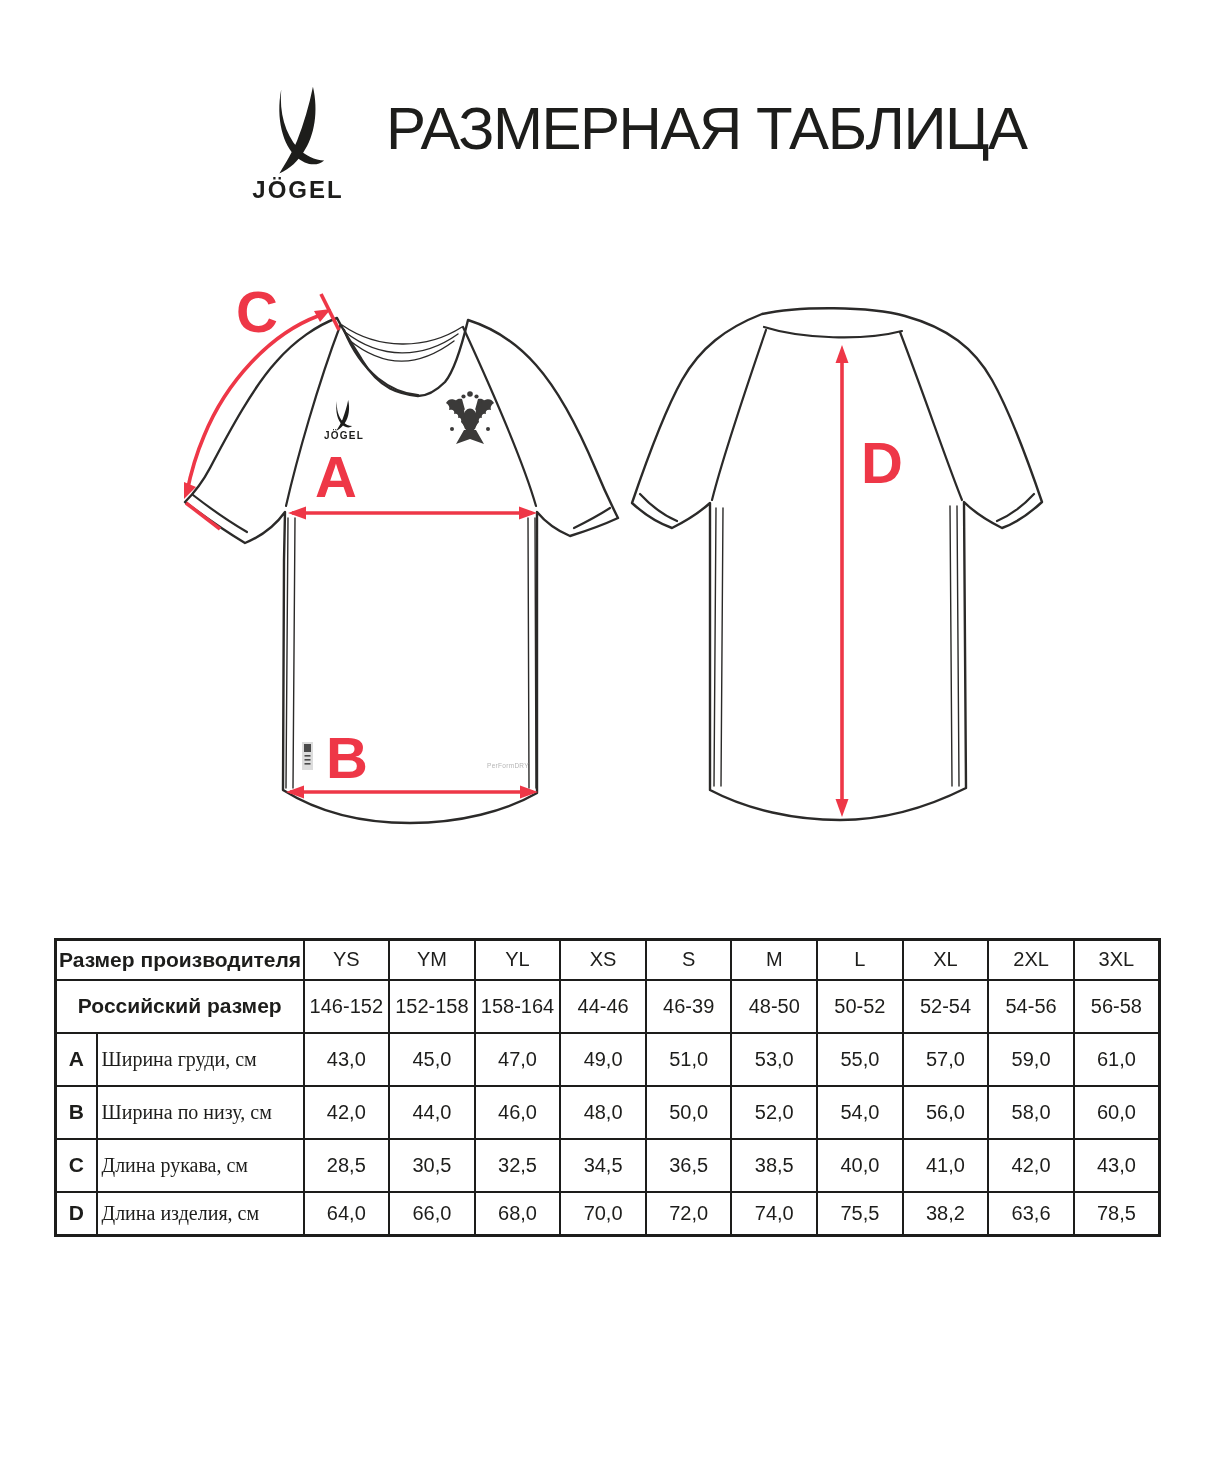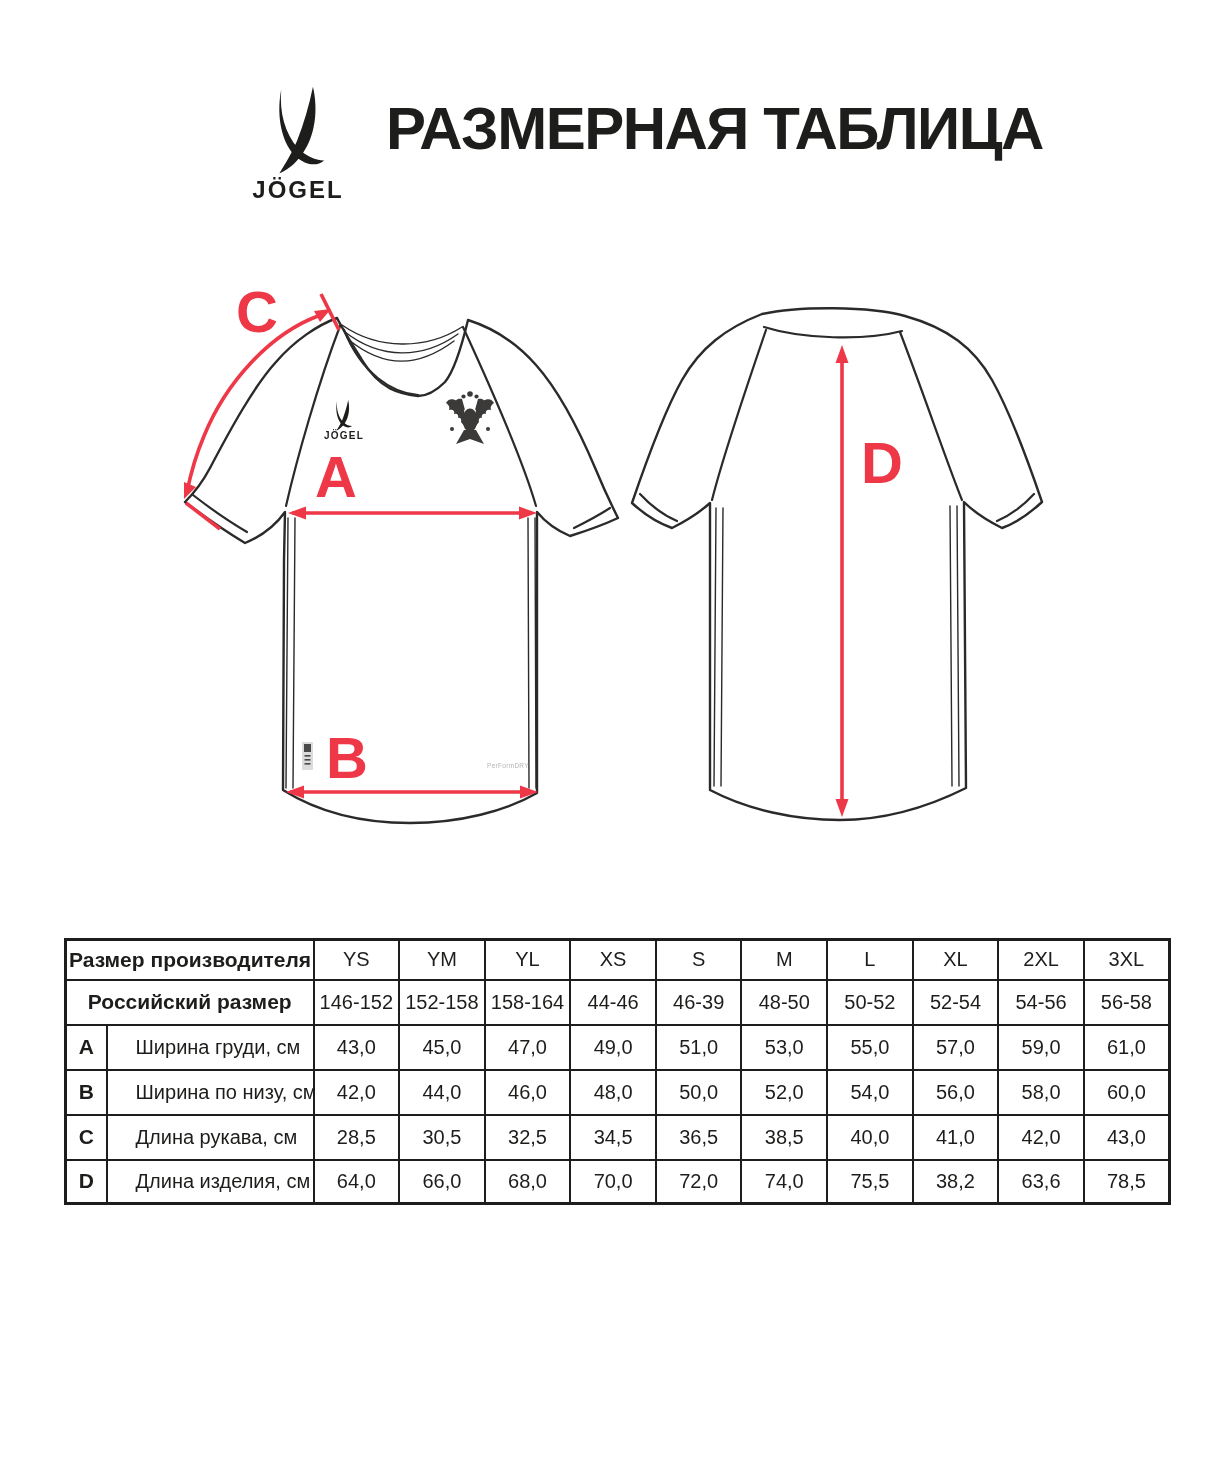--- a/index.html
+++ b/index.html
@@ -5,41 +5,41 @@
   html,body{margin:0;padding:0;background:#ffffff;}
   body{
     width:1230px;height:1479px;position:relative;overflow:hidden;
     font-family:"Liberation Sans",sans-serif;color:#1d1d1b;
   }
   .abs{position:absolute;}
   
   #brand-logo{left:270px;top:86px;width:56px;height:90px;}
   #brand-wordmark{left:238px;top:176px;width:120px;text-align:center;
     font-size:24px;font-weight:700;letter-spacing:2px;}
-  #page-title{left:386px;top:94px;font-size:60px;font-weight:700;
+  #page-title{left:386px;top:94px;font-size:60px;font-weight:400;
     letter-spacing:-1.5px;white-space:nowrap;}
   
   #illustration{left:0;top:0;width:1230px;height:900px;}
   svg text{font-family:"Liberation Sans",sans-serif;}
   .shirt-line{fill:none;stroke:#2b2a29;stroke-width:2.2;stroke-linecap:round;stroke-linejoin:round;}
   .shirt-line.thin{stroke-width:1.4;}
   .shirt-fill{fill:#ffffff;stroke:#2b2a29;stroke-width:2.4;stroke-linejoin:round;}
   .red-line{fill:none;stroke-width:3.6;stroke-linecap:butt;}
   .dim-letter{font-size:58px;font-weight:700;}
   
-  #size-table{left:64px;top:938px;border-collapse:collapse;table-layout:fixed;
+  #size-table{left:54px;top:938px;border-collapse:collapse;table-layout:fixed;
     width:1104px;}
   #size-table td,#size-table th{border:2px solid #1d1d1b;padding:0 2px;
     font-size:20px;text-align:center;vertical-align:middle;overflow:hidden;white-space:nowrap;}
   #size-table{border:3px solid #1d1d1b;}
   #size-table .lbl{font-weight:700;font-size:21px;}
   #size-table .letter{font-weight:700;font-size:21px;}
-  #size-table .desc{text-align:left;padding-left:28px;font-size:20px;}
+  #size-table .desc{text-align:left;padding-left:4px;font-size:20px;font-family:Liberation Serif, serif;}
   col.c-letter{width:41px;} col.c-desc{width:207px;} col.c-size{width:85.6px;}
-  tr.r-head{height:40px;} tr.r-body{height:45px;} tr.r-last{height:44px;}
+  tr.r-head{height:40px;} tr.r-body{height:53px;} tr.r-last{height:44px;}
 </style>
 </head>
 <body>
 
 <svg id="brand-logo" class="abs" viewBox="0 0 60 95">
   <path d="M12,3 C10,28 16,50 30,66 C38,74 48,79 58,79 C50,86 38,84 28,75 C14,63 6,34 12,3 Z" fill="#1d1d1b"></path>
   <path d="M46,0 C52,26 48,52 36,70 C30,79 22,88 10,93 C18,80 24,70 29,58 C36,40 42,20 46,0 Z" fill="#1d1d1b"></path>
 </svg>
 <div id="brand-wordmark" class="abs">JÖGEL</div>
 <div id="page-title" class="abs">РАЗМЕРНАЯ ТАБЛИЦА</div>

